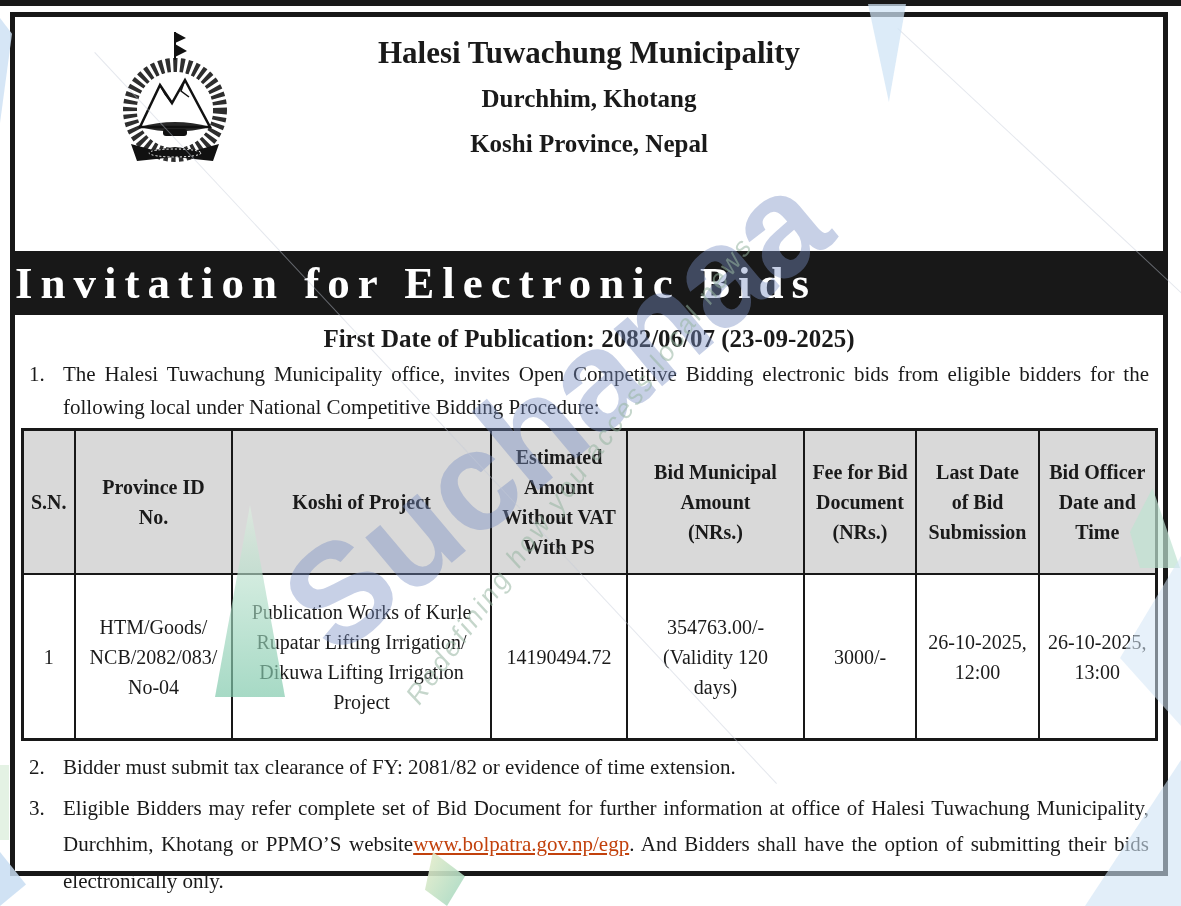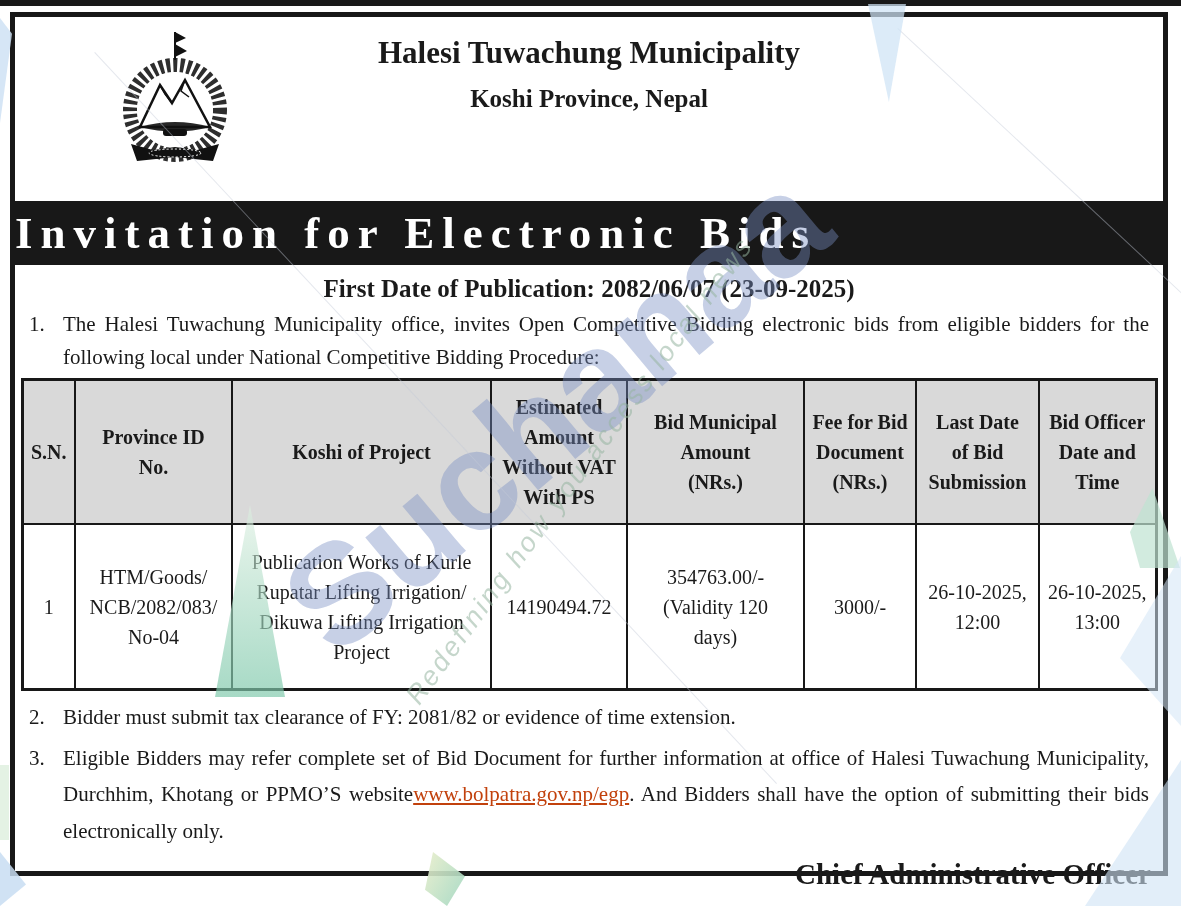--- a/index.html
+++ b/index.html
@@ -47,21 +47,21 @@
     background:linear-gradient(120deg, #e9eecb, #9fd6c0);
     clip-path:polygon(20% 0, 100% 45%, 55% 100%, 0 70%); }
   .deco-shape-bottomright { left:1085px; top:760px; width:96px; height:146px; background:#cfe3f5; opacity:.6;
     clip-path:polygon(100% 0, 100% 100%, 0 100%, 60% 40%); }
 
   
   .doc {
     position:absolute; left:10px; top:12px; width:1158px; height:864px;
     border:5px solid #181818; box-sizing:border-box; background:transparent; z-index:2;
   }
-  .header { position:relative; height:184px; }
+  .header { position:relative; height:234px; }
   .emblem { position:absolute; left:100px; top:12px; width:120px; height:152px; }
   .header-text { padding-top:14px; text-align:center; }
   .h-big   { font-size:31px; font-weight:bold; line-height:1.45; }
   .h-small { font-size:25px; font-weight:bold; line-height:1.8; }
 
   .banner { height:64px; background:#181818; display:flex; align-items:center; justify-content:flex-start; }
   .banner span {
     color:#ffffff; font-weight:bold; font-size:45px; letter-spacing:8px; white-space:nowrap;
   }
   .publine { text-align:center; font-size:25px; font-weight:bold; margin:10px 0 4px; }
@@ -124,20 +124,21 @@
         <path d="M25 97 L45 55 L57 73 L70 50 L95 97 Z" fill="#fff" stroke="#111" stroke-width="2.5"></path>
         <path d="M45 55 L50 64 L57 73" stroke="#111" fill="none" stroke-width="1.5"></path>
         <path d="M70 50 L66 61 L74 67" stroke="#111" fill="none" stroke-width="1.5"></path>
         <path d="M25 97 Q60 87 95 97 Q60 106 25 97 Z" fill="#111" opacity="0.9"></path>
         <rect x="48" y="99" width="24" height="7" rx="3" fill="#111"></rect>
         <path d="M16 114 L38 120 L60 117 L82 120 L104 114 L98 131 L60 127 L22 131 Z" fill="#111"></path>
         <ellipse cx="60" cy="123" rx="26" ry="4" fill="none" stroke="#fff" stroke-width="1" stroke-dasharray="2 2"></ellipse>
       </svg>
       <div class="header-text">
         <div class="h-big">Halesi Tuwachung Municipality</div>
+        <div class="h-small">Durchhim, Khotang</div>
         <div class="h-small">Koshi Province, Nepal</div>
       </div>
     </div>
 
     <div class="banner">
       <span>Invitation for Electronic Bids</span>
     </div>
 
     <div class="publine">First Date of Publication: 2082/06/07 (23-09-2025)</div>
 

